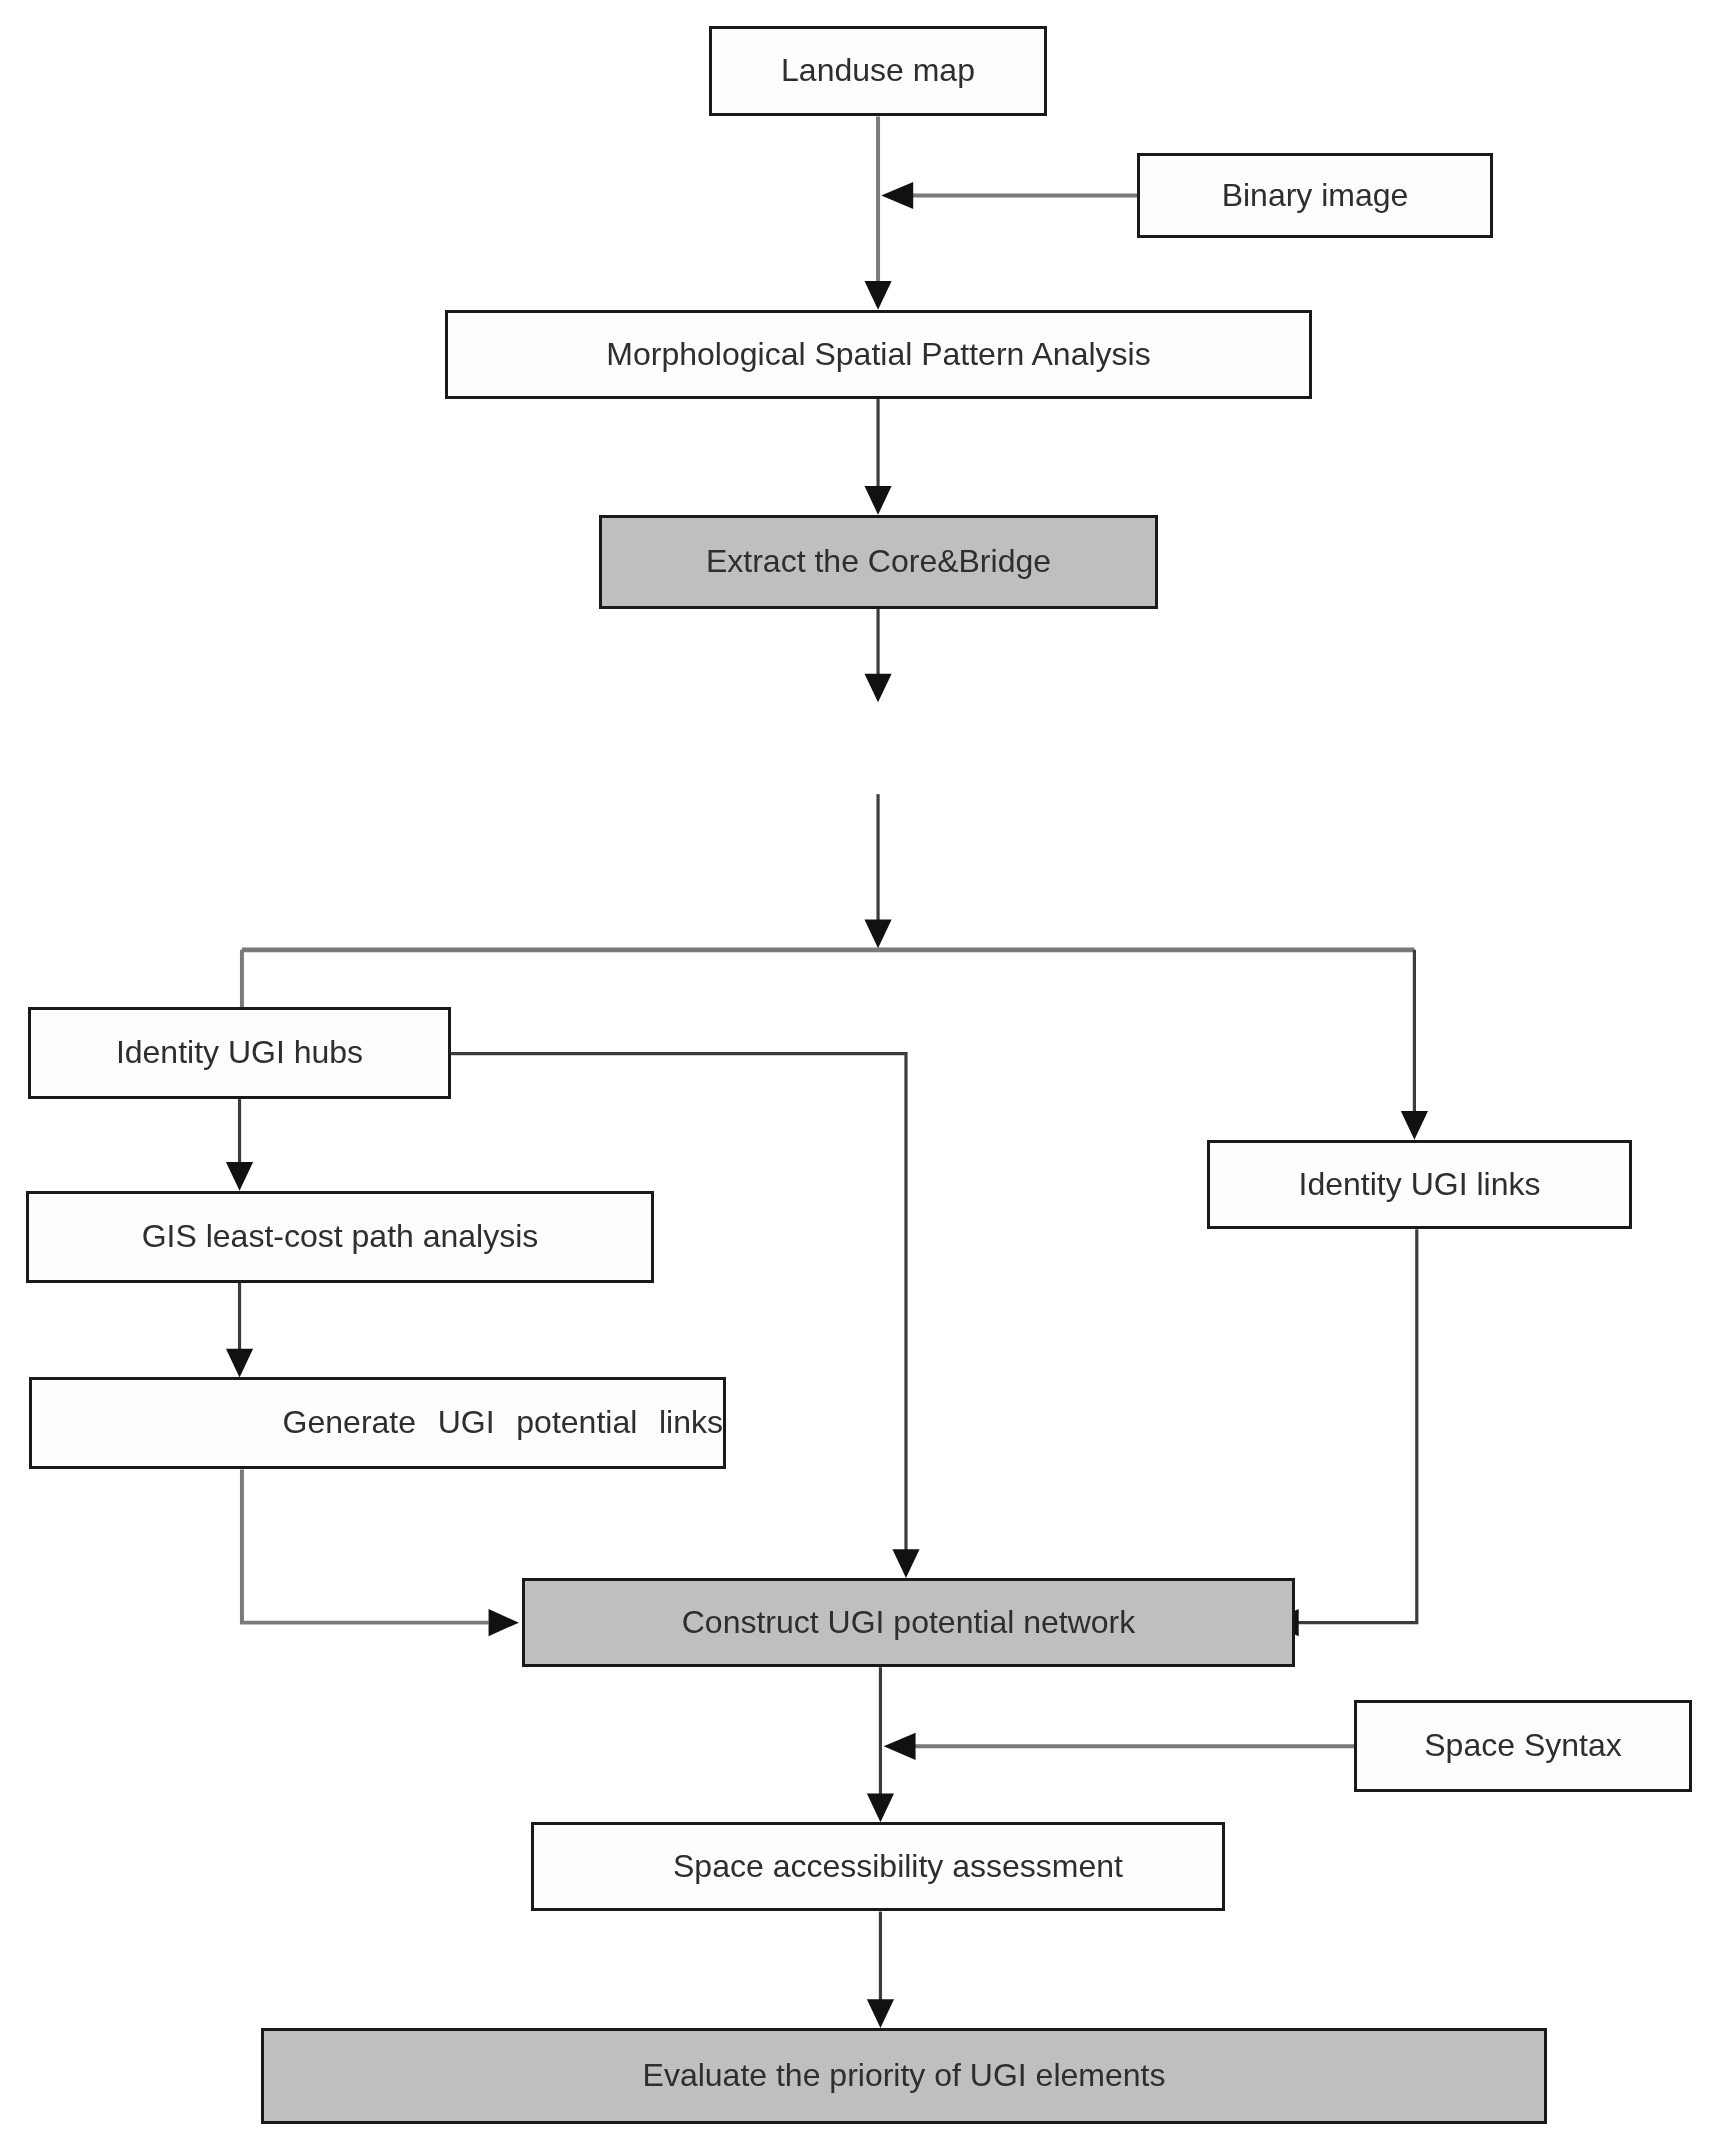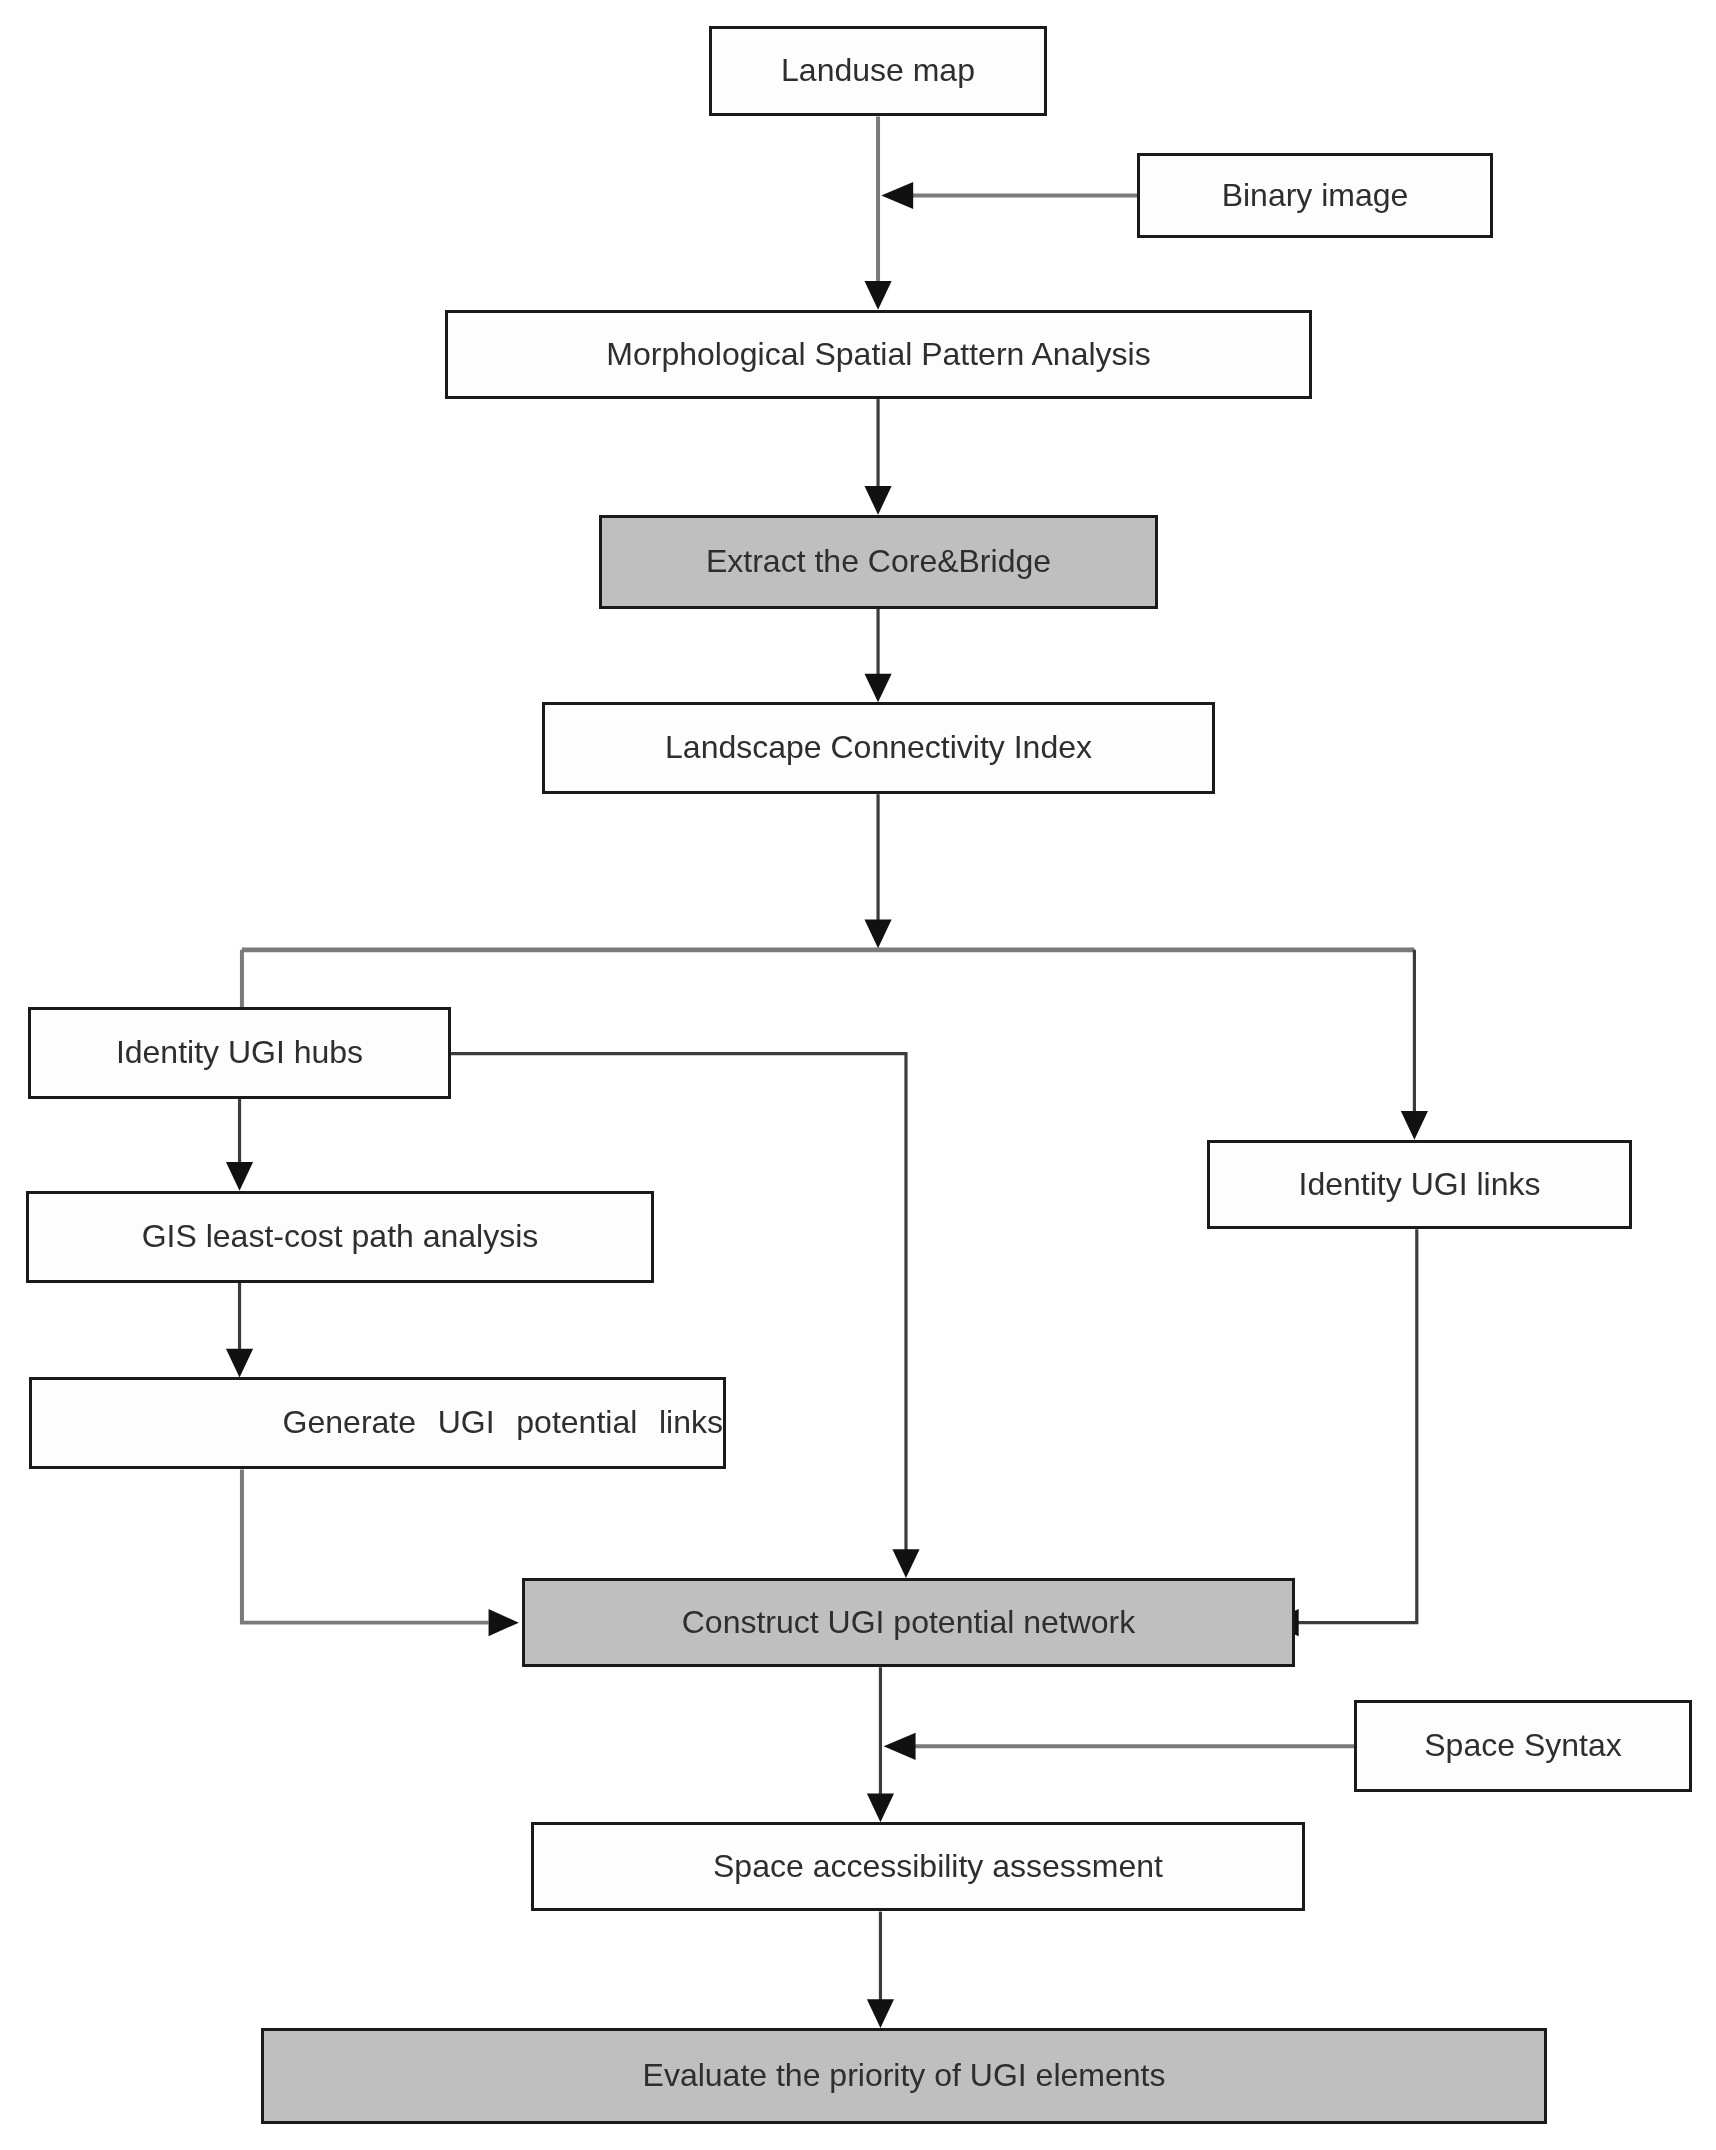--- a/index.html
+++ b/index.html
@@ -100,23 +100,20 @@
   </div>
 
   <div class="node" style="left:445px;top:310px;width:867px;height:89px;">
     <span class="lbl">Morphological Spatial Pattern Analysis</span>
   </div>
 
   <div class="node gray" style="left:599px;top:515px;width:559px;height:94px;">
     <span class="lbl">Extract the Core&amp;Bridge</span>
   </div>
 
-  <div class="node" style="left:542px;top:702px;width:673px;height:92px;">
-    <span class="lbl">Landscape Connectivity Index</span>
-  </div>
 
   <div class="node" style="left:28px;top:1007px;width:423px;height:92px;">
     <span class="lbl">Identity UGI hubs</span>
   </div>
 
   <div class="node" style="left:1207px;top:1140px;width:425px;height:89px;">
     <span class="lbl">Identity UGI links</span>
   </div>
 
   <div class="node" style="left:26px;top:1191px;width:628px;height:92px;">
@@ -128,21 +125,21 @@
   </div>
 
   <div class="node gray" style="left:522px;top:1578px;width:773px;height:89px;">
     <span class="lbl">Construct UGI potential network</span>
   </div>
 
   <div class="node" style="left:1354px;top:1700px;width:338px;height:92px;">
     <span class="lbl">Space Syntax</span>
   </div>
 
-  <div class="node" style="left:531px;top:1822px;width:774px;height:89px;padding-left:40px;">
+  <div class="node" style="left:531px;top:1822px;width:694px;height:89px;padding-left:40px;">
     <span class="lbl">Space accessibility assessment</span>
   </div>
 
   <div class="node gray" style="left:261px;top:2028px;width:1286px;height:96px;">
     <span class="lbl">Evaluate the priority of UGI elements</span>
   </div>
 
 </div>
 
 

